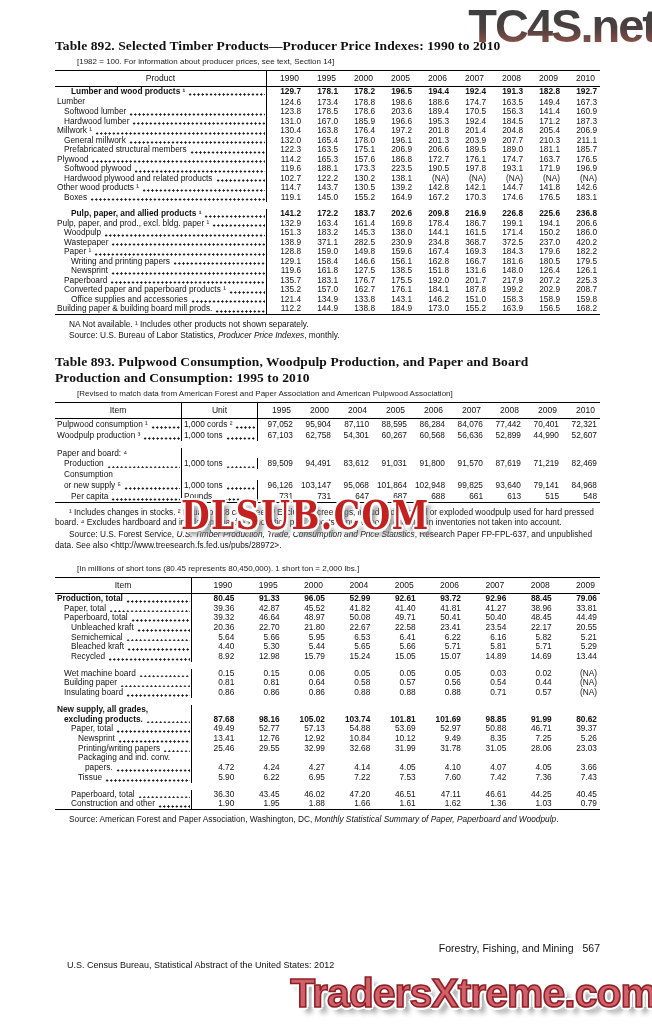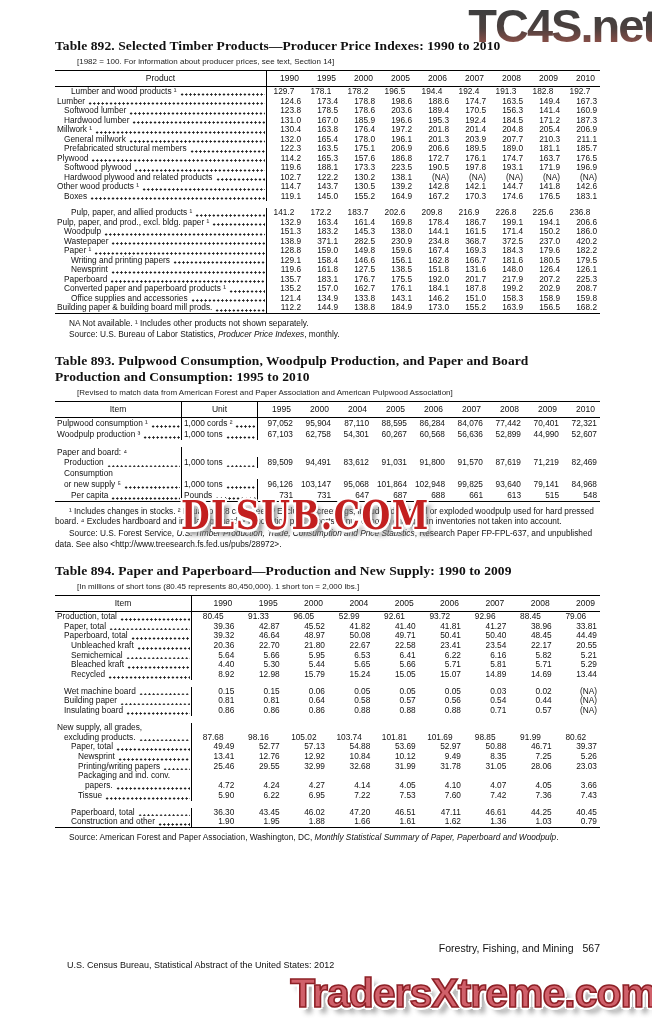--- a/index.html
+++ b/index.html
@@ -17,21 +17,21 @@
   .t893 .trow{grid-template-columns:127px 76px repeat(9,1fr);line-height:10.8px;font-size:8.3px;}
   .t894 .trow{grid-template-columns:137px repeat(9,1fr);line-height:9.7px;font-size:8.3px;}
   .hdr{border-bottom:1.2px solid #000;}
   .hdr .hcell{padding:3px 0 3px 0;font-size:8.5px;line-height:9px;}
   .hdr .lc,.hdr .uc{text-align:center;}
   .lc{border-right:1px solid #000;overflow:hidden;}
   .uc{border-right:1px solid #000;overflow:hidden;}
   .vc{text-align:right;padding-right:3px;white-space:nowrap;}
   .hdr .vc{padding-right:5px;}
   .sp{height:7px;}
-  .b .tx,.b .vc{font-weight:normal;text-align:center;}
+  .b .tx,.b .vc{font-weight:bold;}
   .dl{display:flex;min-width:0;}
   .dl .tx{white-space:nowrap;}
   .dl .dots{flex:1;align-self:flex-end;height:2.6px;margin:0 1px 1px 3px;
     background-image:radial-gradient(circle,#222 34%,transparent 42%);
     background-size:4.2px 2.6px;background-repeat:repeat-x;background-position:left bottom;}
   .notes{margin-top:4px;}
   .note{font-size:8.3px;line-height:10.8px;margin:0 0 1px 0;text-indent:14px;}
   .src i{font-style:italic;}
   .footer-right{position:absolute;right:52px;top:942px;font-size:10.5px;}
   .footer-right .pg{margin-left:9px;}
@@ -90,21 +90,21 @@
             <div class="vc">178.2</div>
             <div class="vc">196.5</div>
             <div class="vc">194.4</div>
             <div class="vc">192.4</div>
             <div class="vc">191.3</div>
             <div class="vc">182.8</div>
             <div class="vc">192.7</div>
           </div>
           <div class="trow">
             <div class="lc">
-              <div class="dl" style="padding-left: 2px;">
+              <div class="dl" style="padding-left: 2px; flex-direction: column;">
                 <div class="tx">Lumber</div>
                 <div class="dots"></div>
               </div>
             </div>
             <div class="vc">124.6</div>
             <div class="vc">173.4</div>
             <div class="vc">178.8</div>
             <div class="vc">198.6</div>
             <div class="vc">188.6</div>
             <div class="vc">174.7</div>
@@ -668,21 +668,20 @@
             <div class="vc">548</div>
           </div>
         </div>
       <div class="notes">
           <p class="note">¹ Includes changes in stocks. ² Equal to 128 cubic feet. ³ Excludes screenings; includes defibrated or exploded woodpulp used for hard pressed board. ⁴ Excludes hardboard and insulating board. ⁵ Production plus imports minus exports; changes in inventories not taken into account.</p>
           <p class="note src"><span>Source: U.S. Forest Service, </span><i>U.S. Timber Production, Trade, Consumption and Price Statistics</i><span>, Research Paper FP-FPL-637, and unpublished data. See also &lt;http://www.treesearch.fs.fed.us/pubs/28972&gt;.</span></p>
         </div>
     </section>
 
     <section class="tblock t894">
-      <div class="tbl-title">Table 894. Paper and Paperboard—Production and New Supply: 1990 to 2009</div>
       <div class="tbl-sub">[In millions of short tons (80.45 represents 80,450,000). 1 short ton = 2,000 lbs.]</div>
       <div class="grid">
           <div class="trow hdr">
             <div class="lc hcell">Item</div>
             <div class="vc hcell">1990</div>
             <div class="vc hcell">1995</div>
             <div class="vc hcell">2000</div>
             <div class="vc hcell">2004</div>
             <div class="vc hcell">2005</div>
             <div class="vc hcell">2006</div>

